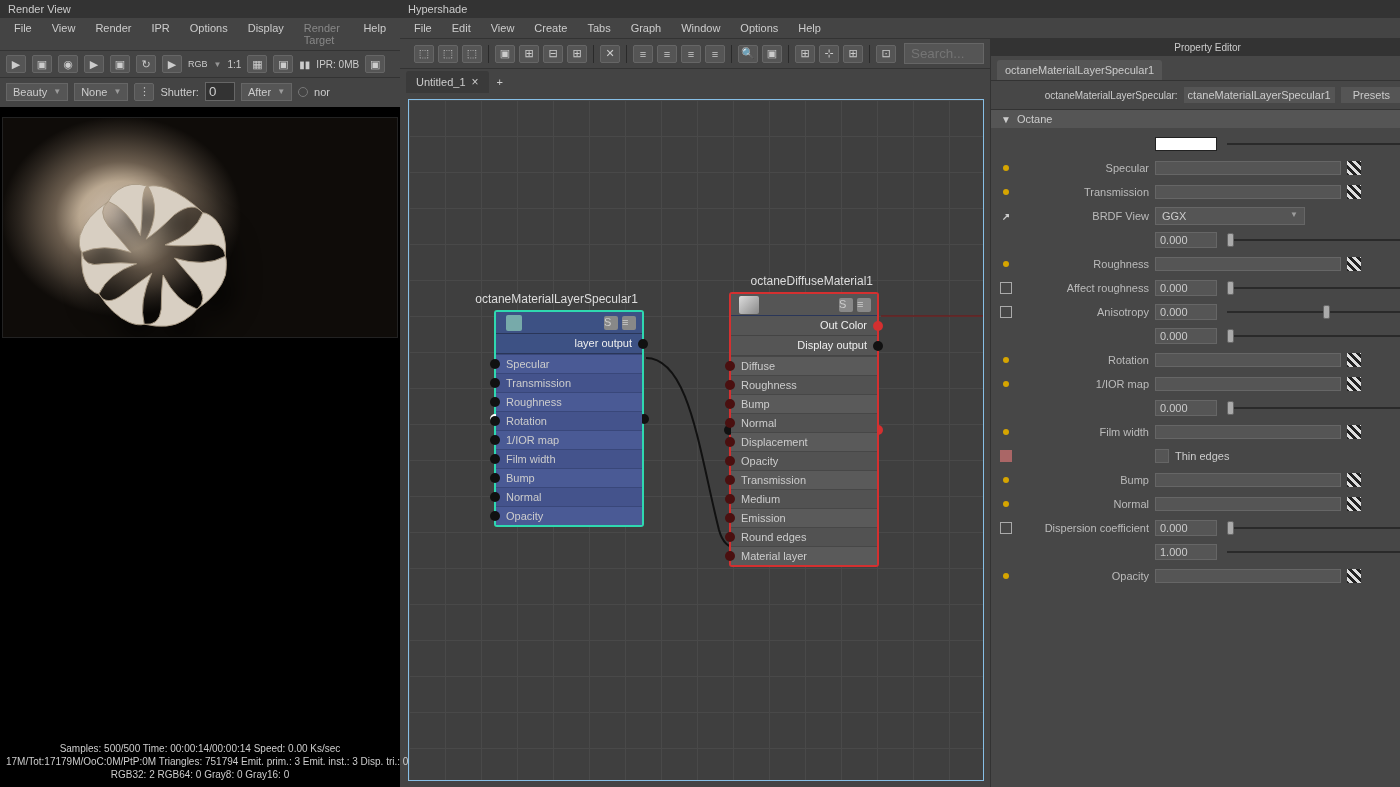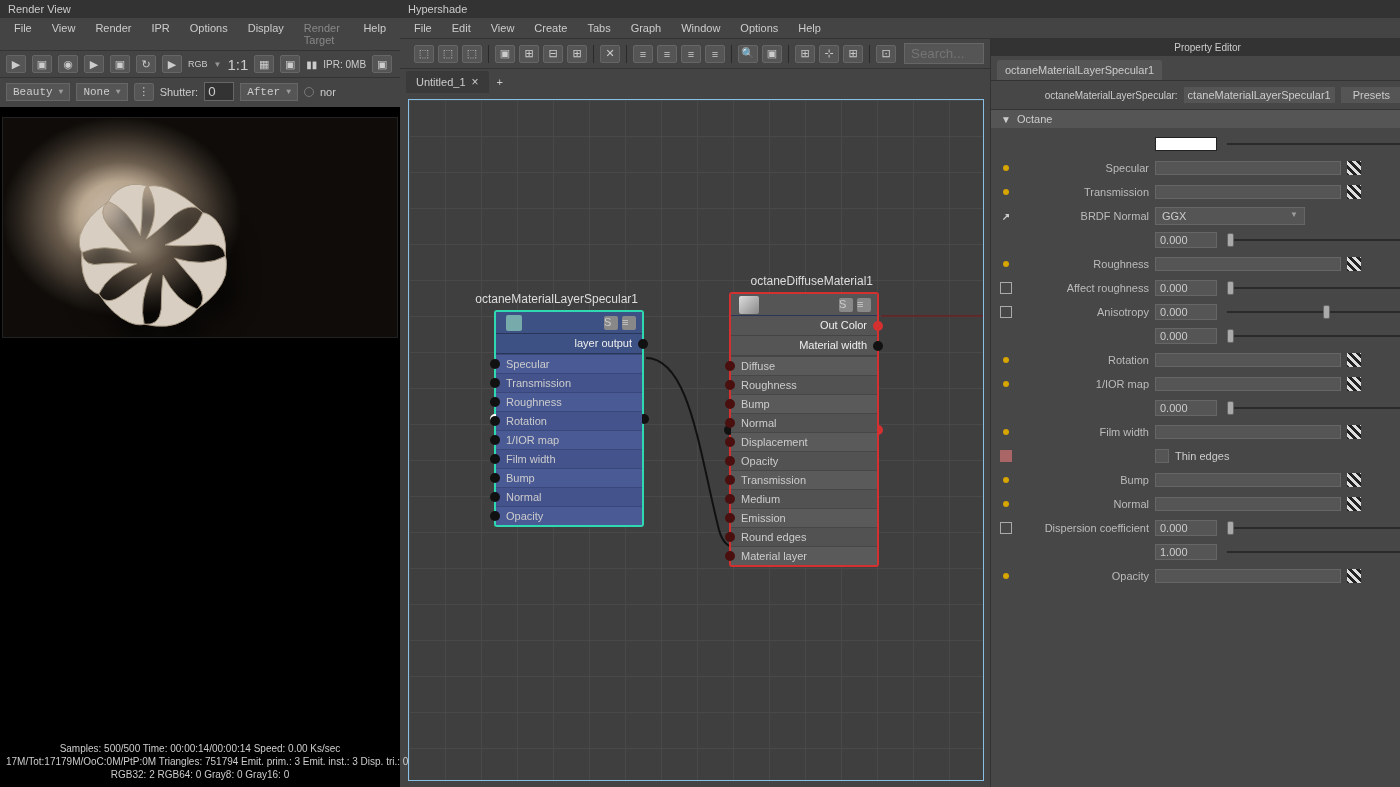--- a/index.html
+++ b/index.html
@@ -14,21 +14,21 @@
   display: flex;
 }
 .left-panel { width: 400px; display: flex; flex-direction: column; background: #444; }
 .right-area { flex: 1; display: flex; flex-direction: column; }
 .panel-title { background: #333; padding: 3px 8px; font-size: 11px; }
 .menubar { display: flex; background: #444; padding: 2px 4px; }
 .menubar span { padding: 2px 10px; cursor: pointer; }
 .toolbar { display: flex; align-items: center; padding: 4px 6px; background: #444; gap: 6px; flex-wrap: wrap; border-top: 1px solid #333; }
 .icon-btn { width: 20px; height: 18px; background: #555; border: 1px solid #666; border-radius: 2px; cursor: pointer; display: inline-flex; align-items: center; justify-content: center; }
 .toolbar2 { display: flex; align-items: center; padding: 4px 6px; background: #444; gap: 6px; border-top: 1px solid #333; }
-.dropdown { background: #555; padding: 2px 6px; border: 1px solid #666; display: inline-flex; align-items: center; gap: 6px; font-family: Liberation Mono, monospace; }
+.dropdown { background: #555; padding: 2px 6px; border: 1px solid #666; display: inline-flex; align-items: center; gap: 6px; }
 .chev { font-size: 8px; opacity: .6; }
 .num-input { width: 30px; background: #333; color: #ccc; border: 1px solid #666; padding: 1px 3px; text-align: left; }
 .render-preview {
   margin: 10px 2px;
   height: 221px;
   background: radial-gradient(ellipse 120px 100px at 30% 45%, #d6c7b8 0%, #baa891 35%, #6b5d4e 55%, #2a241e 85%, #0f0c09 100%);
   border: 1px solid #222;
   position: relative;
   overflow: hidden;
 }
@@ -135,21 +135,21 @@
   <div class="toolbar">
     <span class="icon-btn">▶</span>
     <span class="icon-btn">▣</span>
     <span class="icon-btn">◉</span>
     <span class="icon-btn">▶</span>
     <span class="icon-btn">▣</span>
     <span class="icon-btn">↻</span>
     <span class="icon-btn">▶</span>
     <span style="font-size:9px">RGB</span>
     <span class="chev">▼</span>
-    <span style="font-size:15px">1:1</span>
+    <span style="font-size:10px">1:1</span>
     <span class="icon-btn">▦</span>
     <span class="icon-btn">▣</span>
     <span style="font-size:10px">▮▮</span>
     <span style="font-size:10px">IPR: 0MB</span>
     <span class="icon-btn">▣</span>
   </div>
   <div class="toolbar2">
     <span class="dropdown">
         <span>Beauty</span>
         <span class="chev">▼</span>
@@ -281,21 +281,21 @@
             <span style="width:20px;height:18px;background:linear-gradient(135deg,#ddd,#888);border-radius:2px;margin-right:auto;margin-left:2px"></span>
             <span class="nh-icon">S</span>
             <span class="nh-icon">≡</span>
             <span class="plug red right"></span>
           </div>
           <div class="node-sub">
             <span>Out Color</span>
             <span class="plug red right"></span>
           </div>
           <div class="node-sub">
-            <span>Material width</span>
+            <span>Display output</span>
             <span class="plug right" style="background:#111"></span>
           </div>
           <div id="diffRows">
               <div class="node-row"><span class="plug left" style="background:#4a1010"></span>Diffuse</div>
               <div class="node-row"><span class="plug left" style="background:#4a1010"></span>Roughness</div>
               <div class="node-row"><span class="plug left" style="background:#4a1010"></span>Bump</div>
               <div class="node-row"><span class="plug left" style="background:#4a1010"></span>Normal</div>
               <div class="node-row"><span class="plug left" style="background:#4a1010"></span>Displacement</div>
               <div class="node-row"><span class="plug left" style="background:#4a1010"></span>Opacity</div>
               <div class="node-row"><span class="plug left" style="background:#4a1010"></span>Transmission</div>
@@ -357,21 +357,21 @@
             </span>
           <span class="prop-label">Transmission</span>
           <div class="long-swatch"></div>
           <span class="checker"></span>
         </div>
 
         <div class="prop-row">
           <span class="prop-status">
               <span class="slash">↗</span>
             </span>
-          <span class="prop-label">BRDF Normal</span>
+          <span class="prop-label">BRDF View</span>
           <div class="select">
               <span>GGX</span>
               <span class="chev">▼</span>
             </div>
         </div>
 
         <div class="prop-row">
           <span class="prop-status"></span>
           <span class="prop-label"></span>
           <input class="val-input" value="0.000" style="">

